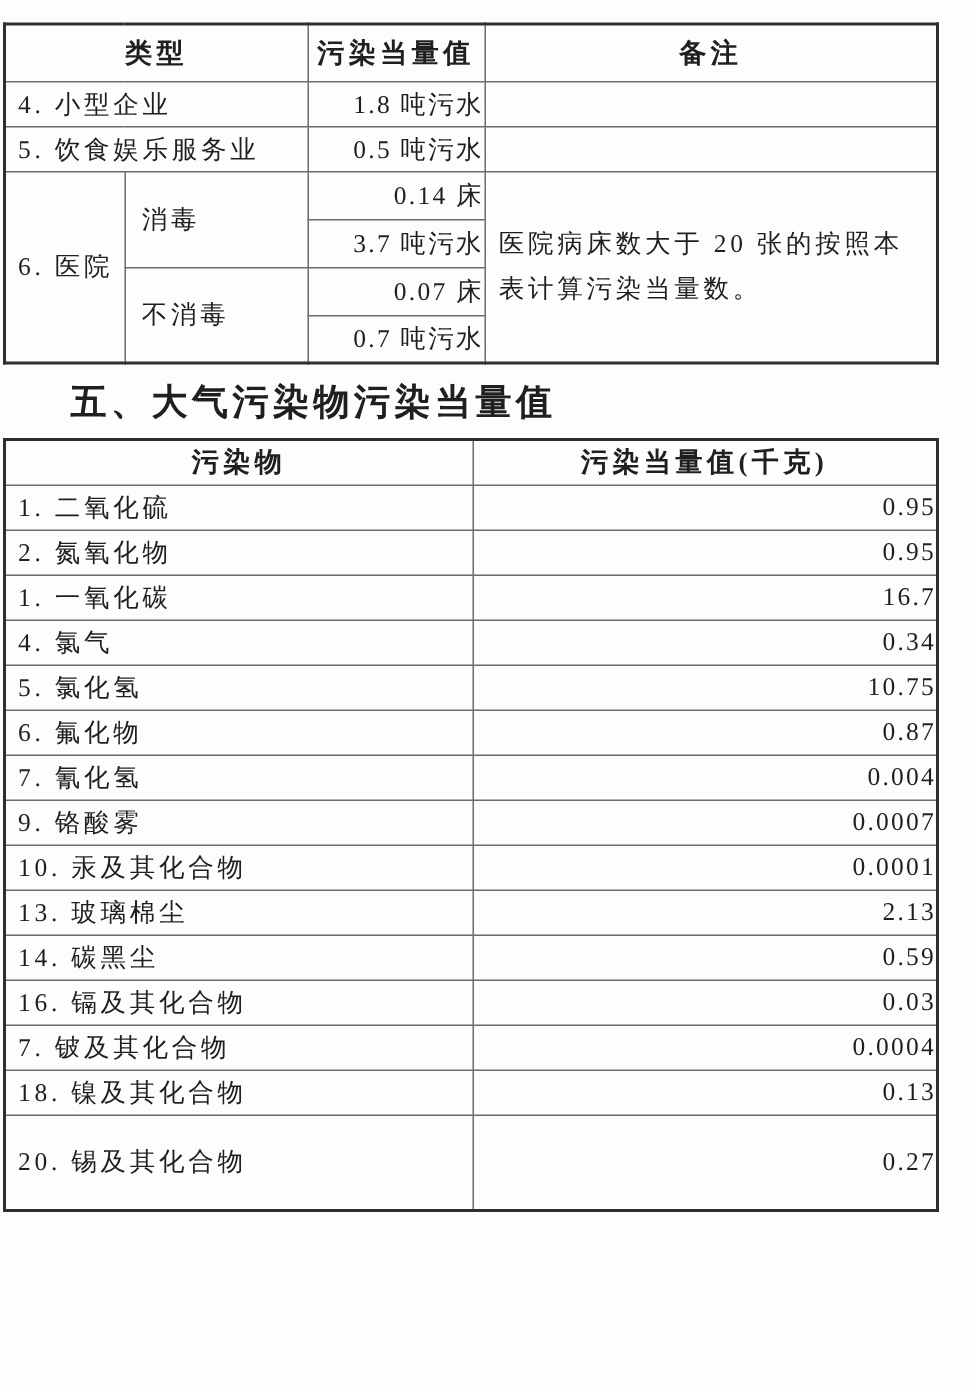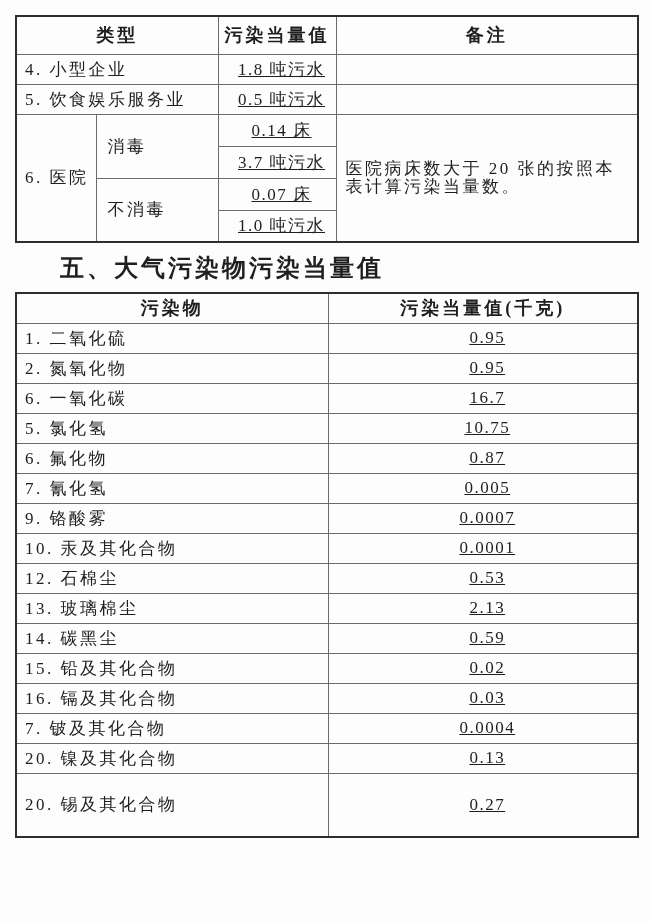--- a/index.html
+++ b/index.html
@@ -9,21 +9,21 @@
   }
   body {
     width: 650px;
     height: 923px;
     background: #fdfdfd;
     color: #1f1f1f;
     font-family: "Liberation Serif", "DejaVu Serif", serif;
     overflow: hidden;
   }
   .doc {
-    padding: 15px 13px 0 15px;
+    padding: 15px 13px 0 2px;
   }
   table {
     border-collapse: collapse;
     table-layout: fixed;
     width: 622px;
     border: 2px solid #2e2e2e;
   }
   td, th {
     border: 1px solid #6b6b6b;
     font-size: 17px;
@@ -44,30 +44,29 @@
     letter-spacing: 2.5px;
     white-space: nowrap;
   }
   td.sub-label {
     text-align: left;
     padding-left: 11px;
     letter-spacing: 2.5px;
     white-space: nowrap;
   }
   td.num {
-    text-align: center;
+    text-align: right;
     padding-left: 9px;
     letter-spacing: 1.5px;
     white-space: nowrap;
-    text-decoration: underline;
   }
   td.note-cell {
     white-space: normal;
     letter-spacing: 2.5px;
-    line-height: 18px;
+    line-height: 30px;
     padding: 0 8px 0 9px;
     text-align: left;
     font-size: 17px;
   }
   
   #t1 tr.hd    { height: 38px; }
   #t1 tr.r30   { height: 30px; }
   #t1 tr.r32   { height: 32px; }
   
   #t2 tr.hd    { height: 30px; }
@@ -116,21 +115,21 @@
         <td rowspan="4" class="note-cell">医院病床数大于 20 张的按照本表计算污染当量数。</td>
       </tr>
       <tr class="r32">
         <td class="num">3.7 吨污水</td>
       </tr>
       <tr class="r32">
         <td rowspan="2" class="sub-label">不消毒</td>
         <td class="num">0.07 床</td>
       </tr>
       <tr class="r32">
-        <td class="num">1.0 吨污水</td>
+        <td class="num">0.7 吨污水</td>
       </tr>
     </tbody>
   </table>
 
   <div class="section-heading">五、大气污染物污染当量值</div>
 
   <table id="t2">
     <colgroup>
       <col style="width:312px">
         <col style="width:310px">
@@ -142,69 +141,65 @@
       </tr>
       <tr class="row">
         <td class="label">1. 二氧化硫</td>
         <td class="num">0.95</td>
       </tr>
       <tr class="row">
         <td class="label">2. 氮氧化物</td>
         <td class="num">0.95</td>
       </tr>
       <tr class="row">
-        <td class="label">6. 一氧化碳</td>
+        <td class="label">1. 一氧化碳</td>
         <td class="num">16.7</td>
+      </tr>
+      <tr class="row">
+        <td class="label">4. 氯气</td>
+        <td class="num">0.34</td>
       </tr>
       <tr class="row">
         <td class="label">5. 氯化氢</td>
         <td class="num">10.75</td>
       </tr>
       <tr class="row">
         <td class="label">6. 氟化物</td>
         <td class="num">0.87</td>
       </tr>
       <tr class="row">
         <td class="label">7. 氰化氢</td>
-        <td class="num">0.005</td>
+        <td class="num">0.004</td>
       </tr>
       <tr class="row">
         <td class="label">9. 铬酸雾</td>
         <td class="num">0.0007</td>
       </tr>
       <tr class="row">
         <td class="label">10. 汞及其化合物</td>
         <td class="num">0.0001</td>
       </tr>
       <tr class="row">
-        <td class="label">12. 石棉尘</td>
-        <td class="num">0.53</td>
-      </tr>
-      <tr class="row">
         <td class="label">13. 玻璃棉尘</td>
         <td class="num">2.13</td>
       </tr>
       <tr class="row">
         <td class="label">14. 碳黑尘</td>
         <td class="num">0.59</td>
       </tr>
       <tr class="row">
-        <td class="label">15. 铅及其化合物</td>
-        <td class="num">0.02</td>
-      </tr>
-      <tr class="row">
         <td class="label">16. 镉及其化合物</td>
         <td class="num">0.03</td>
       </tr>
       <tr class="row">
         <td class="label">7. 铍及其化合物</td>
         <td class="num">0.0004</td>
       </tr>
       <tr class="row">
-        <td class="label">20. 镍及其化合物</td>
+        <td class="label">18. 镍及其化合物</td>
         <td class="num">0.13</td>
       </tr>
       <tr class="tall">
         <td class="label">20. 锡及其化合物</td>
         <td class="num">0.27</td>
       </tr>
     </tbody>
   </table>
 
 </div>

